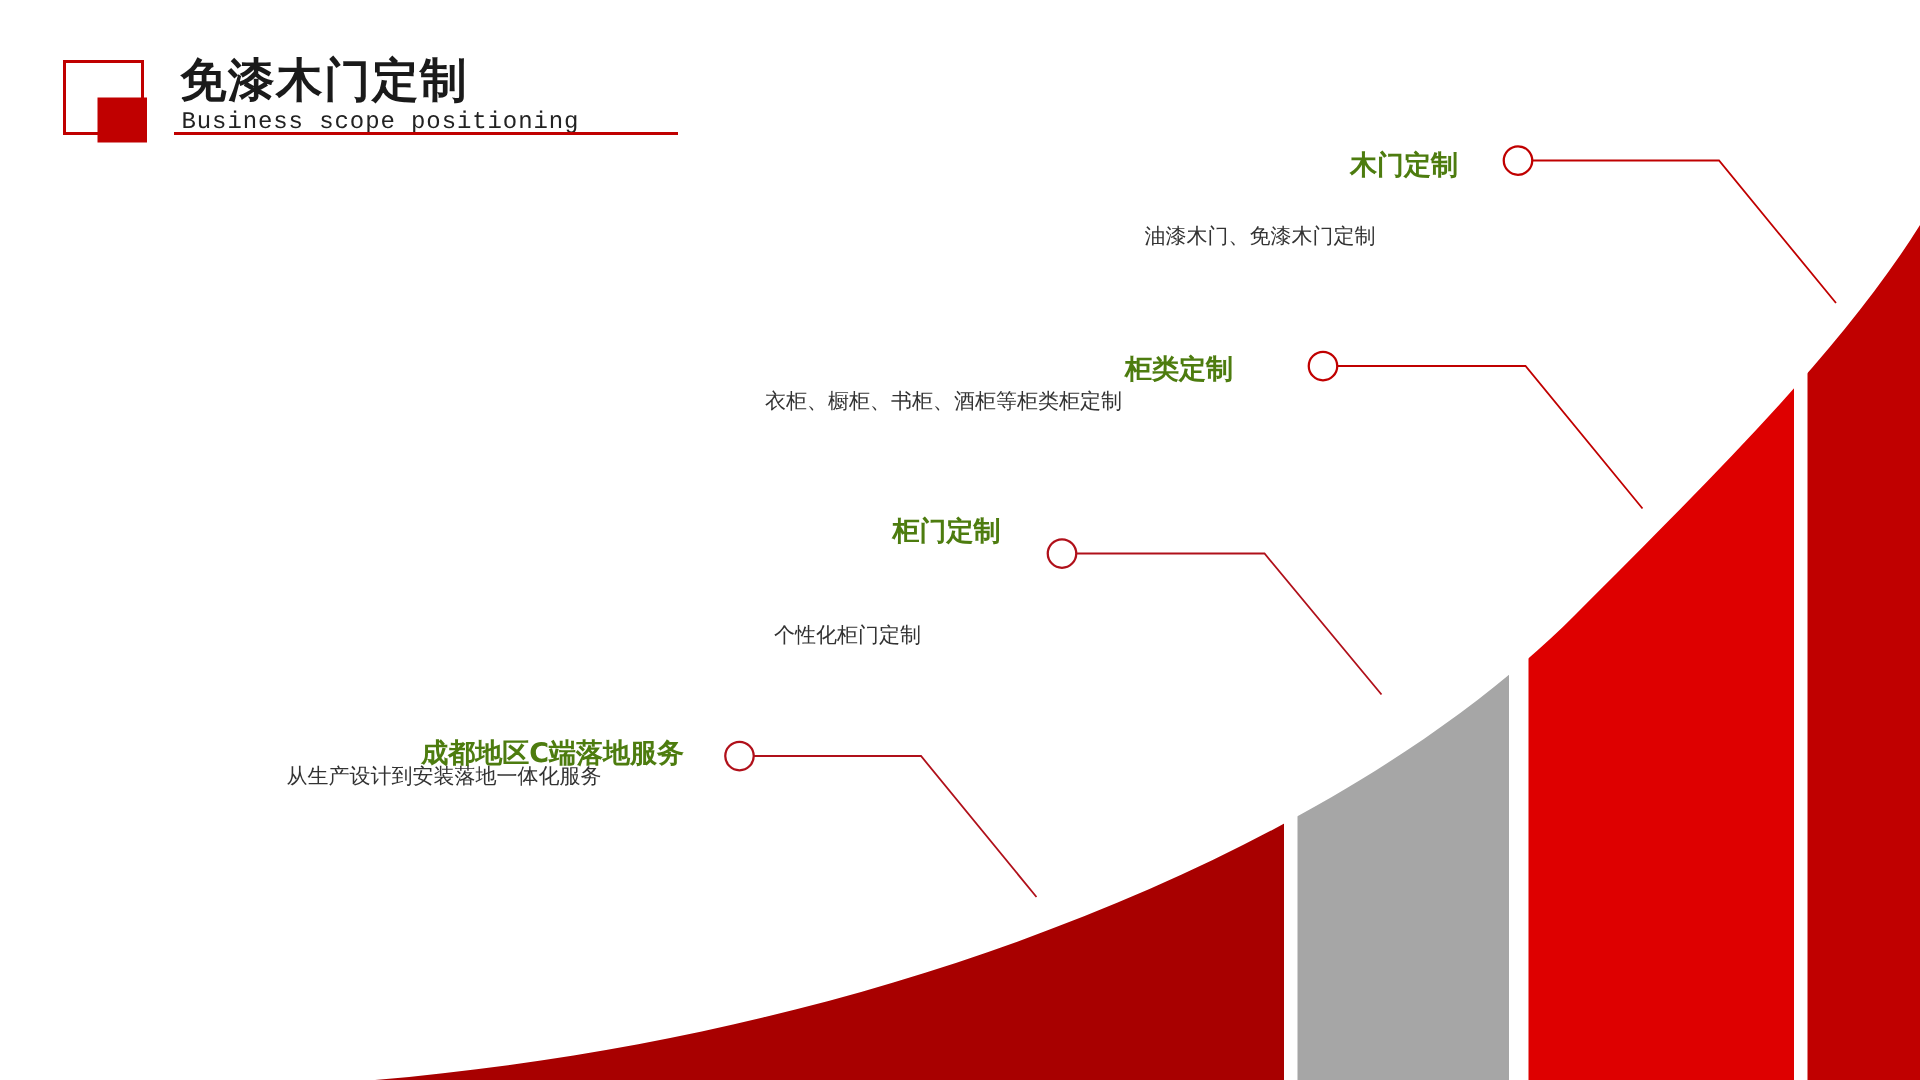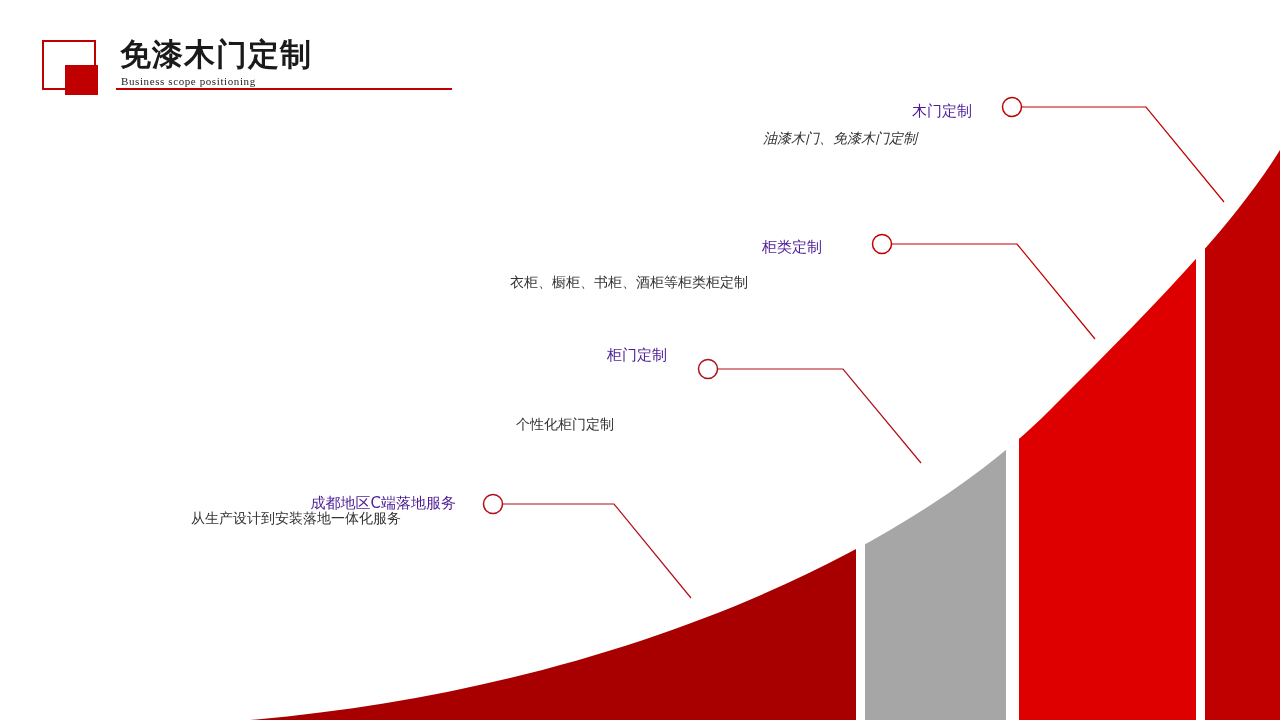--- a/index.html
+++ b/index.html
@@ -17,29 +17,29 @@
       background: #C00000;
     }
     .title {
       position: absolute; left: 120px; top: 34px;
       font-family: "DejaVu Serif", "Liberation Serif", serif;
       font-size: 31px; font-weight: bold; color: #1a1a1a; letter-spacing: 1px;
       line-height: 40px; white-space: nowrap;
     }
     .subtitle {
       position: absolute; left: 121px; top: 74px;
-      font-family: Liberation Serif, serif;
-      font-size: 11px; color: #222; letter-spacing: 0.6px; line-height: 14px; white-space: nowrap;
+      font-family: Liberation Mono, monospace;
+      font-size: 16px; color: #222; letter-spacing: 0.6px; line-height: 14px; white-space: nowrap;
     }
     .title-rule {
       position: absolute; left: 116px; top: 88px; width: 336px; height: 2px; background: #C00000;
     }
     svg.art { position: absolute; left: 0; top: 0; }
     .item-title {
-      position: absolute; font-weight: normal; color: #4c1d95; font-size: 15px;
+      position: absolute; font-weight: bold; color: #4d7c0f; font-size: 18px;
       line-height: 24px; white-space: nowrap; text-align: right;
     }
     .item-desc {
       position: absolute; color: #333; font-size: 14px; line-height: 18px; white-space: nowrap;
     }
   </style>
 </head>
 <body>
 
 <div class="logo-outline"></div>
@@ -76,22 +76,22 @@
     <polyline points="717.5,369 843,369 921,463" fill="none" stroke="#B0101A" stroke-width="1.2"></polyline>
   </g>
 
   <g>
     <circle cx="493" cy="504" r="9.5" fill="#fff" stroke="#B0101A" stroke-width="1.5"></circle>
     <polyline points="502.5,504 614,504 691,598" fill="none" stroke="#B0101A" stroke-width="1.2"></polyline>
   </g>
 </svg>
 
 <div class="item-title" style="right:308px; top:99px;">木门定制</div>
-<div class="item-desc" style="left:763px; top:129px;font-style:italic;">油漆木门、免漆木门定制</div>
+<div class="item-desc" style="left:763px; top:149px;">油漆木门、免漆木门定制</div>
 
 <div class="item-title" style="right:458px; top:235px;margin-left:41px;">柜类定制</div>
-<div class="item-desc" style="left:510px; top:273px;text-align:center;">衣柜、橱柜、书柜、酒柜等柜类柜定制</div>
+<div class="item-desc" style="left:510px; top:259px;text-align:center;">衣柜、橱柜、书柜、酒柜等柜类柜定制</div>
 
 <div class="item-title" style="right:613px; top:343px;">柜门定制</div>
 <div class="item-desc" style="left:516px; top:388px;margin-top:27px;">个性化柜门定制</div>
 
 <div class="item-title" style="right:824px; top:491px;text-align:right;">成都地区C端落地服务</div>
 <div class="item-desc" style="left:191px; top:509px;">从生产设计到安装落地一体化服务</div>
 
 </body></html>

